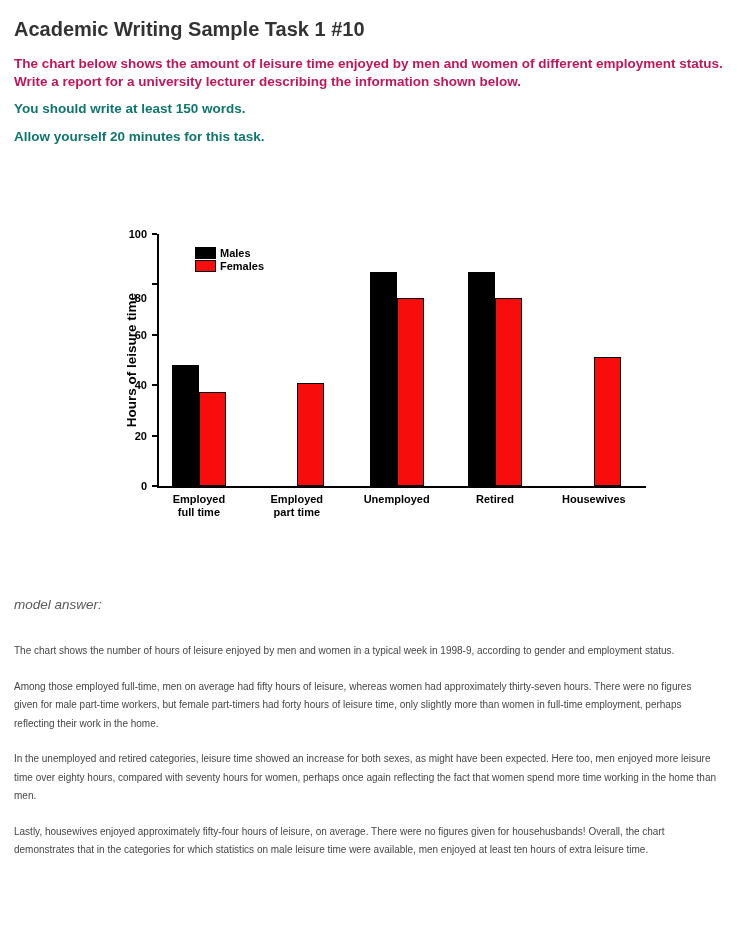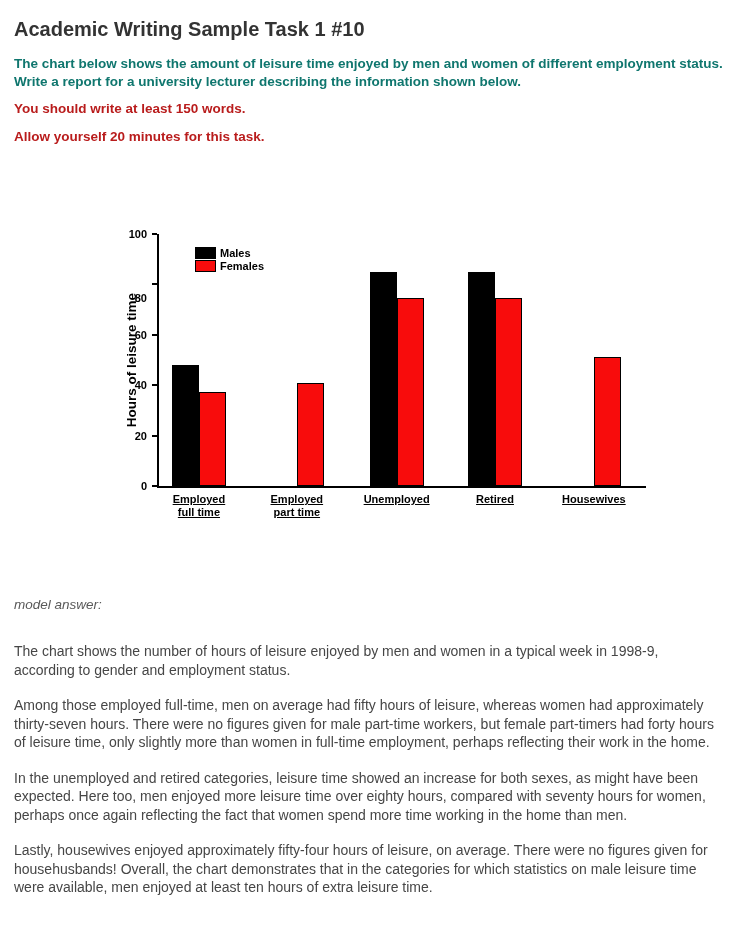--- a/index.html
+++ b/index.html
@@ -11,26 +11,26 @@
   .page { padding:0 14px; }
 
   h1.page-title {
     margin:17px 0 0 0;
     font-size:20px; line-height:24px;
     font-weight:bold; color:#333333;
   }
 
   .prompt {
     margin-top:14px;
-    font-size:13.5px; font-weight:bold; color:#0f766e;
+    font-size:13.5px; font-weight:bold; color:#be185d;
     line-height:17.5px; white-space:pre-line;
   }
   .note {
     margin:10px 0 0 0;
-    font-size:13.5px; font-weight:bold; color:#b91c1c;
+    font-size:13.5px; font-weight:bold; color:#0f766e;
     line-height:17.5px;
   }
 
   
   .chart {
     position:relative; margin-top:53px; height:338px;
     color:#000;
   }
   .chart-title {
     position:absolute; left:143px; width:487px; top:5px;
@@ -54,41 +54,41 @@
     position:absolute; left:-46px; width:34px; text-align:right;
     font-size:11px; font-weight:bold; line-height:14px; color:#000;
   }
   .bar {
     position:absolute; bottom:0; width:27px;
     border:1px solid #000; box-sizing:border-box;
   }
   .xtick-label {
     position:absolute; top:259px; width:130px;
     text-align:center; white-space:pre-line;
-    font-size:11px; font-weight:bold; line-height:13px; color:#000;text-decoration:underline;
+    font-size:11px; font-weight:bold; line-height:13px; color:#000;
   }
   .legend {
     position:absolute; left:36px; top:13px;
     display:flex; flex-direction:column; gap:1px;
   }
   .legend-row { display:flex; align-items:center; gap:4px; }
   .legend-swatch {
     width:21px; height:12px; border:1px solid #000; box-sizing:border-box;
   }
   .legend-text { font-size:11px; font-weight:bold; line-height:12px; color:#000; }
 
   
   .model-label {
     margin:60px 0 0 0;
     font-size:13.5px; font-style:italic; color:#595959; line-height:17px;
   }
   .model-answer { margin-top:29px; }
   .model-answer p {
     margin:17px 8px 0 0;
-    font-size:14px; color:#464646; line-height:18.5px;
+    font-size:10px; color:#464646; line-height:18.5px;
   }
   .model-answer p:first-child { margin-top:0; }
 </style>
 </head>
 <body>
 
 <div class="page">
 
   <h1 class="page-title">Academic Writing Sample Task 1 #10</h1>
 

